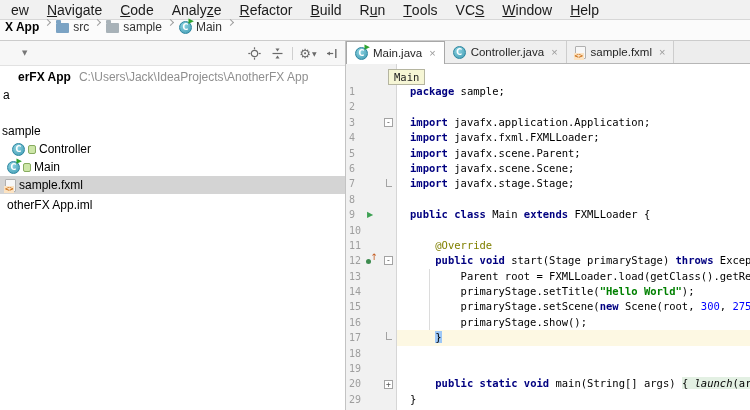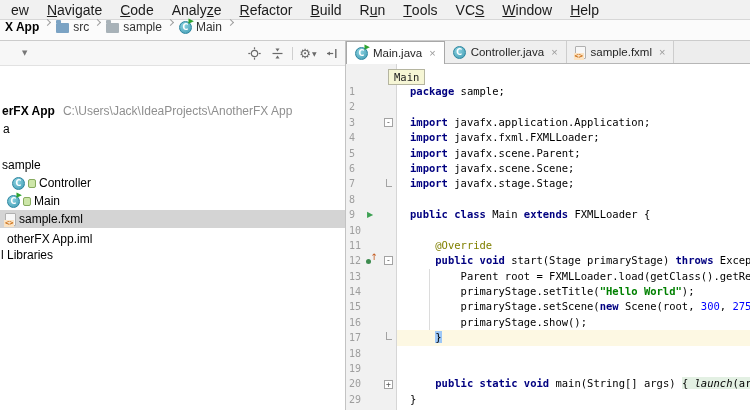--- a/index.html
+++ b/index.html
@@ -177,21 +177,21 @@
           <span class="tool-btn">
             <svg width="13" height="13" viewBox="0 0 13 13">
               <line x1="10.8" y1="2" x2="10.8" y2="11" stroke="#6a6a6a" stroke-width="1.4"></line>
               <line x1="8.2" y1="6.5" x2="2" y2="6.5" stroke="#6a6a6a" stroke-width="1.2"></line>
               <polygon points="2,6.5 5,4.6 5,8.4" fill="#6a6a6a"></polygon>
             </svg>
           </span>
         </span>
     </div>
     <div id="tree">
-        <div class="tree-row" style="padding-left: 2px; margin-top: 34px;">
+        <div class="tree-row" style="padding-left: 18px;">
           <span class="tree-label tree-root-name" style="margin-left: 0px;">erFX App</span>
           <span class="tree-path">C:\Users\Jack\IdeaProjects\AnotherFX App</span>
         </div>
         <div class="tree-row" style="padding-left: 3px;">
           <span class="tree-label" style="margin-left: 0px;">a</span>
         </div>
         <div class="tree-row" style="padding-left: 3px;">
           <span class="tree-label" style="margin-left: 0px;"></span>
         </div>
         <div class="tree-row" style="padding-left: 2px;">
@@ -206,23 +206,20 @@
           <span class="ic ic-class-run"></span>
           <span class="ic ic-marker"></span>
           <span class="tree-label">Main</span>
         </div>
         <div class="tree-row selected" style="padding-left: 5px;">
           <span class="ic ic-fxml"></span>
           <span class="tree-label">sample.fxml</span>
         </div>
         <div class="tree-row" style="padding-left: 7px; align-items: flex-end;">
           <span class="tree-label" style="margin-left: 0px;">otherFX App.iml</span>
-        </div>
-        <div class="tree-row" style="padding-left: 1px;">
-          <span class="tree-label" style="margin-left: 0px;">l Libraries</span>
         </div>
       </div>
   </div>
   <div id="editor">
     <div id="tab-bar">
         <div class="tab active">
           <span class="ic ic-class-run"></span>
           <span>Main.java</span>
           <span class="tab-close">×</span>
         </div>

